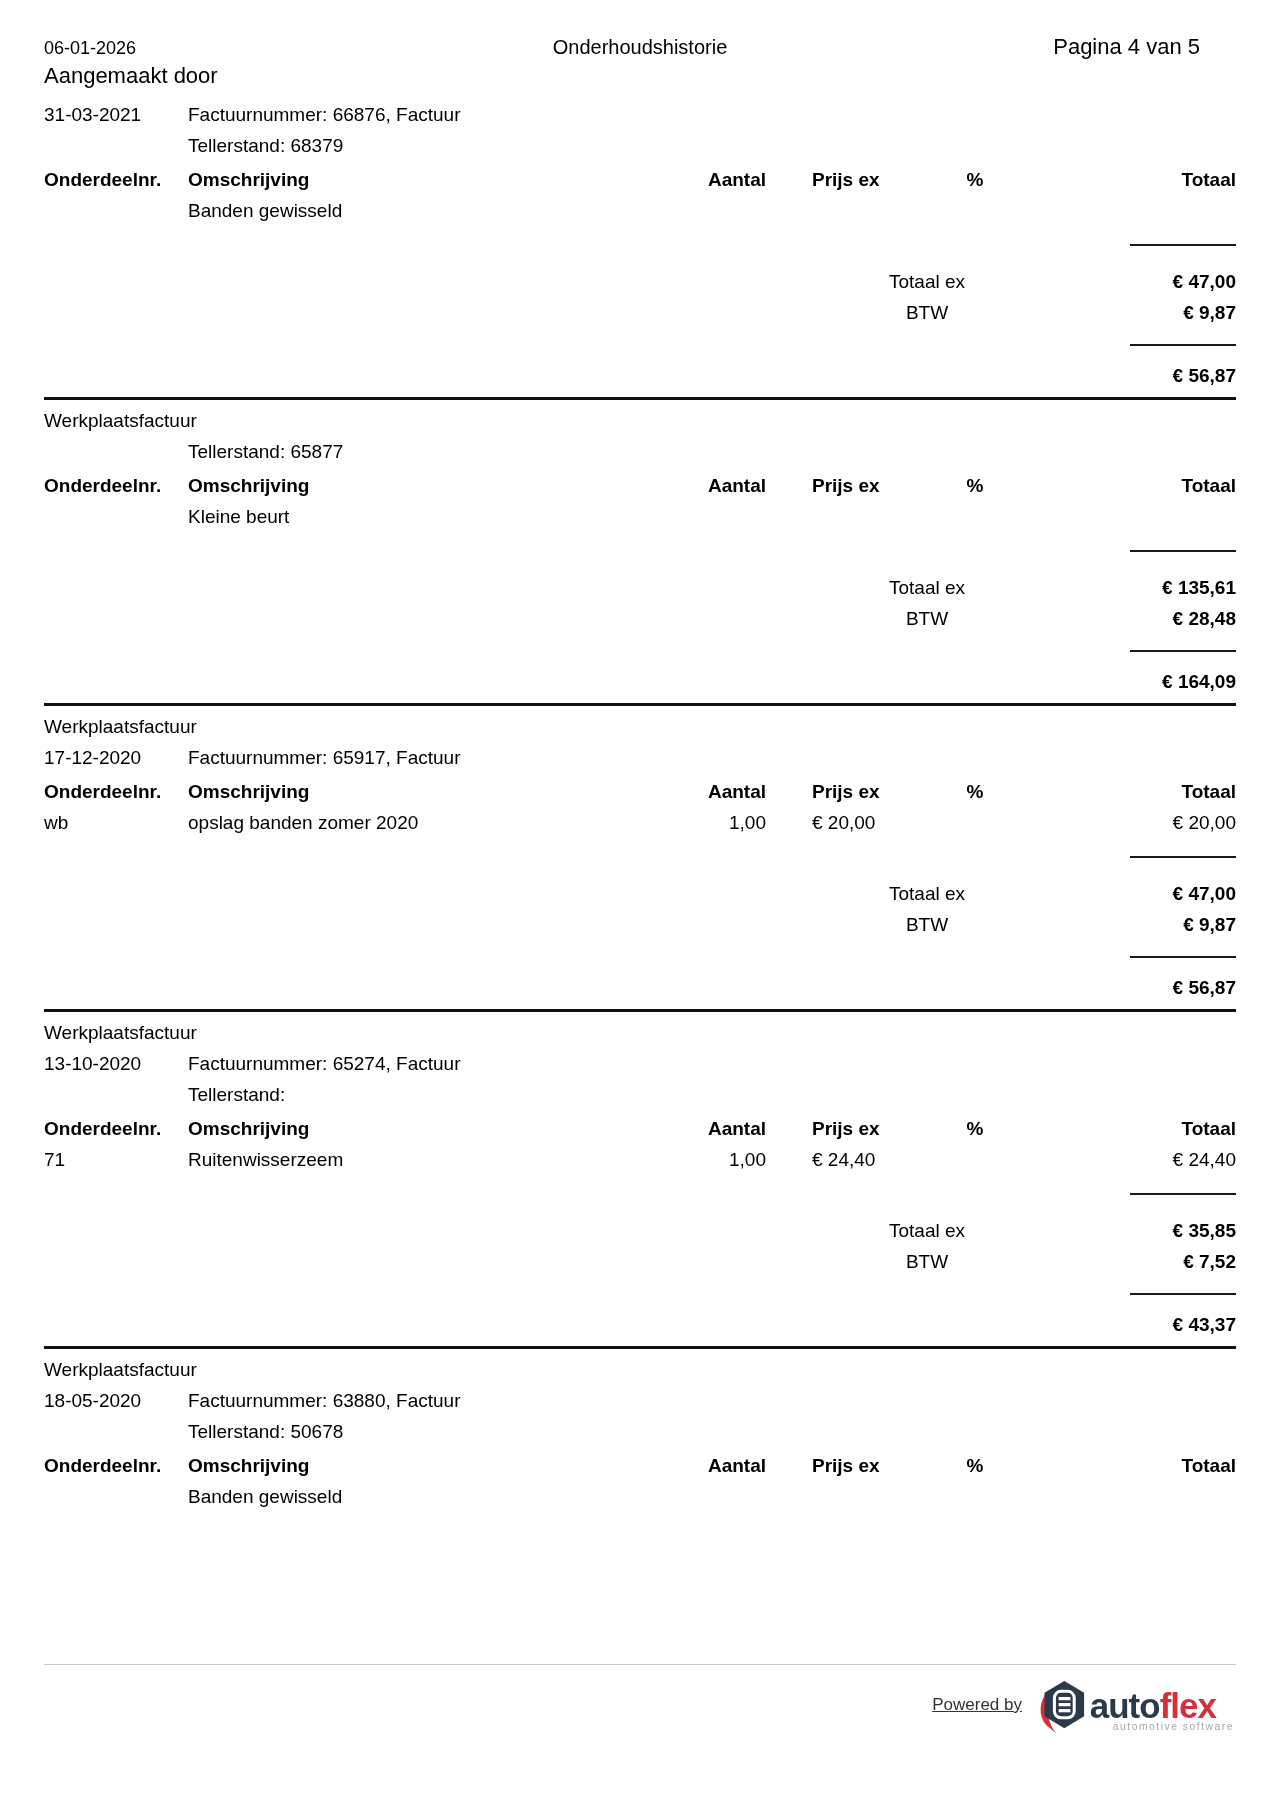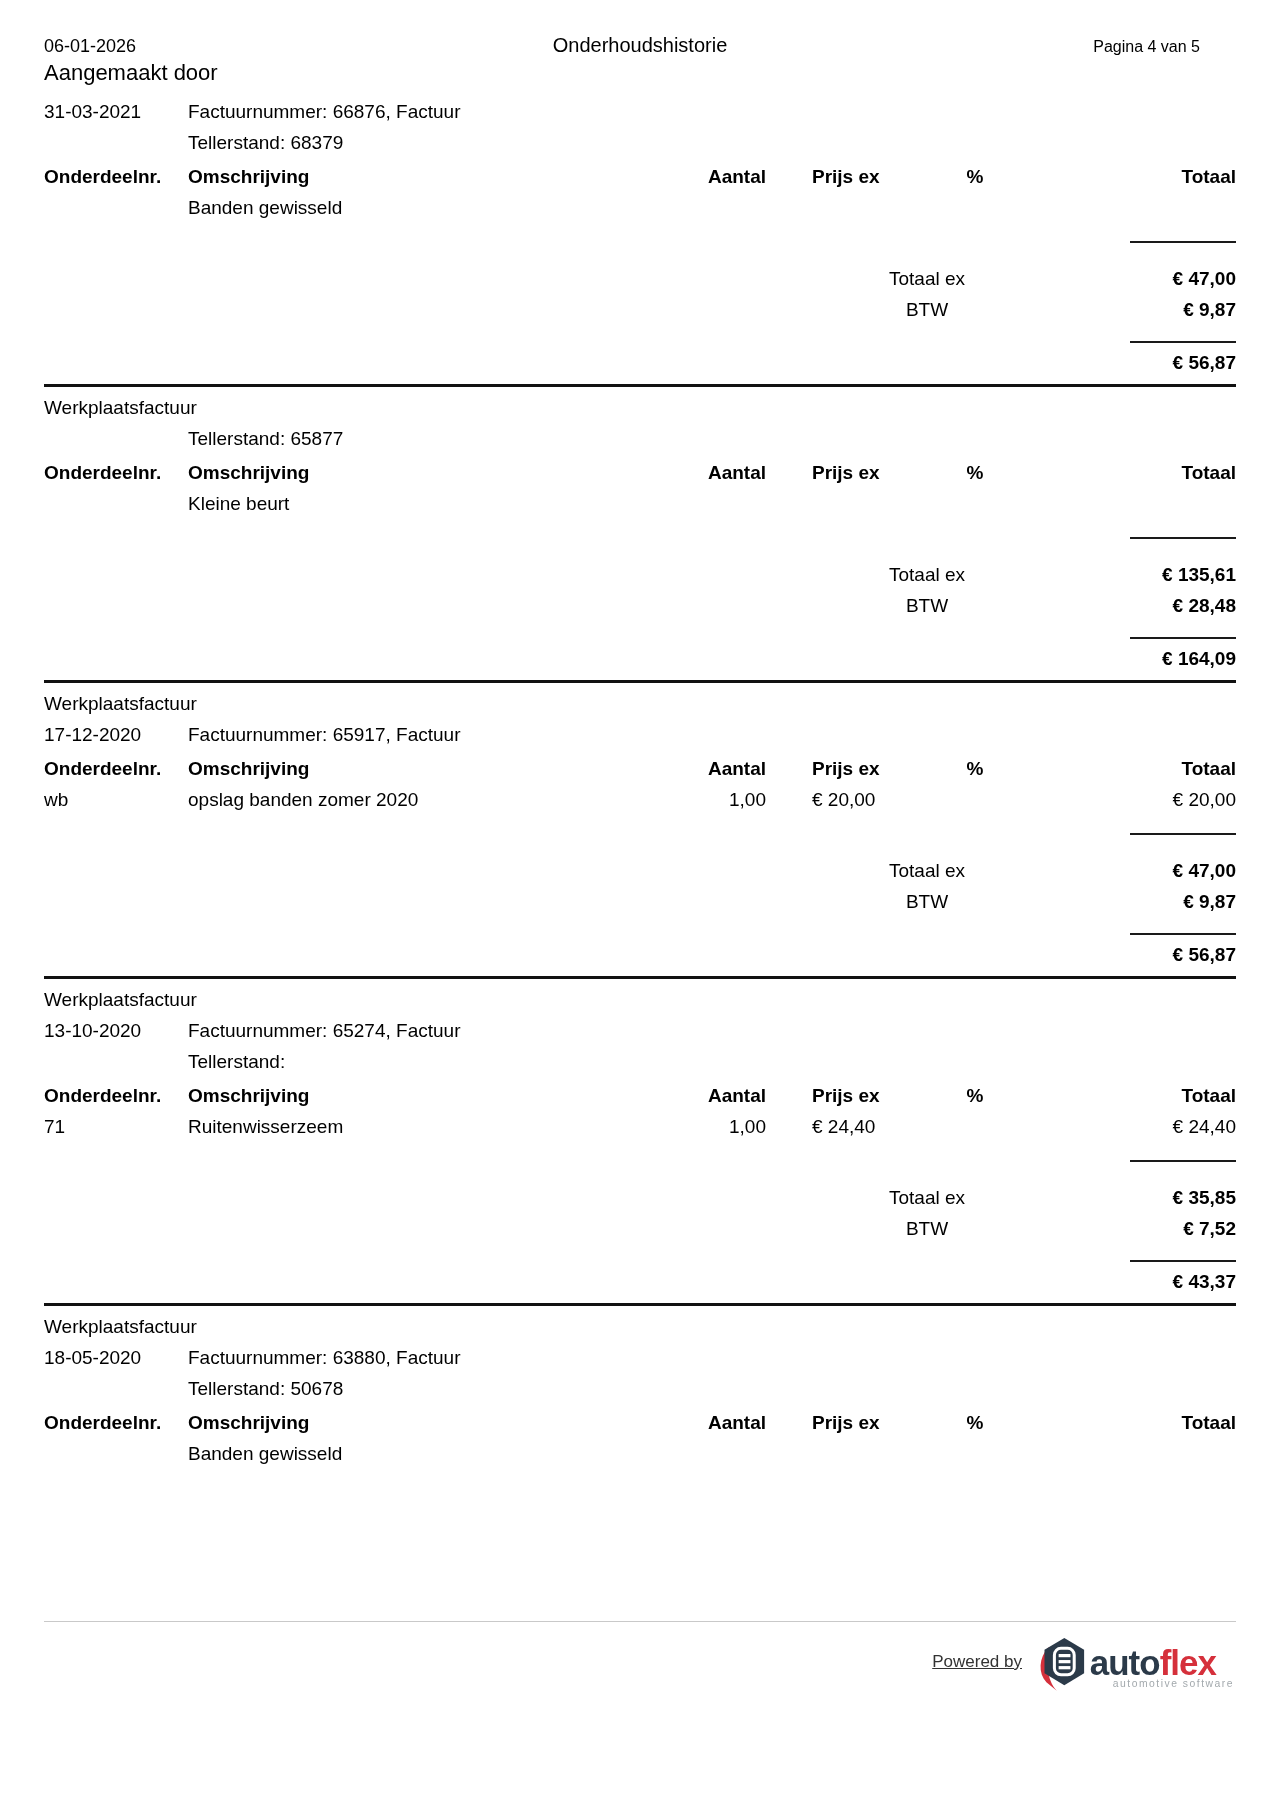--- a/index.html
+++ b/index.html
@@ -11,21 +11,21 @@
   }
   .page { width:1280px; height:1811px; padding:0 44px; position:relative; }
 
   
   .page-header {
     margin-top:34px;
     display:grid; grid-template-columns:1fr auto 1fr; align-items:baseline;
   }
   .hdr-date { font-size:18px; }
   .hdr-title { font-size:20px; text-align:center; }
-  .hdr-page { font-size:16px; text-align:right; padding-right:36px; }
+  .hdr-page { font-size:22px; text-align:right; padding-right:36px; }
   .hdr-created { font-size:22px; line-height:31px; }
 
   
   .meta-row { display:grid; grid-template-columns:144px 1fr; line-height:31px; }
   .blk-start { margin-top:8px; }
 
   
   .trow {
     display:grid; line-height:31px;
     grid-template-columns:144px 432px 146px 174px 70px 1fr;
@@ -39,21 +39,21 @@
   
   .rule-short {
     margin-top:18px; margin-left:auto;
     width:106px; height:2px; background:#1a1a1a;
   }
   .rule-short2 { margin-top:16px; }
   .tot-row { display:grid; grid-template-columns:1fr 120px 249px; line-height:31px; }
   .tot-row.first { margin-top:20px; }
   .tot-label { text-align:center; }
   .tot-amount { text-align:right; font-weight:700; }
-  .grand-row { margin-top:4px; text-align:right; font-weight:700; line-height:31px; }
+  .grand-row { margin-top:14px; text-align:right; font-weight:700; line-height:31px; }
 
   
   .divider { margin-top:6px; height:3px; background:#111; }
   .section-label { margin-top:5px; line-height:31px; }
 
   
   .footer-rule { margin-top:152px; height:1px; background:#c9c9c9; }
   .footer-row {
     margin-top:12px; height:56px;
     display:flex; justify-content:flex-end; align-items:center; gap:14px;

